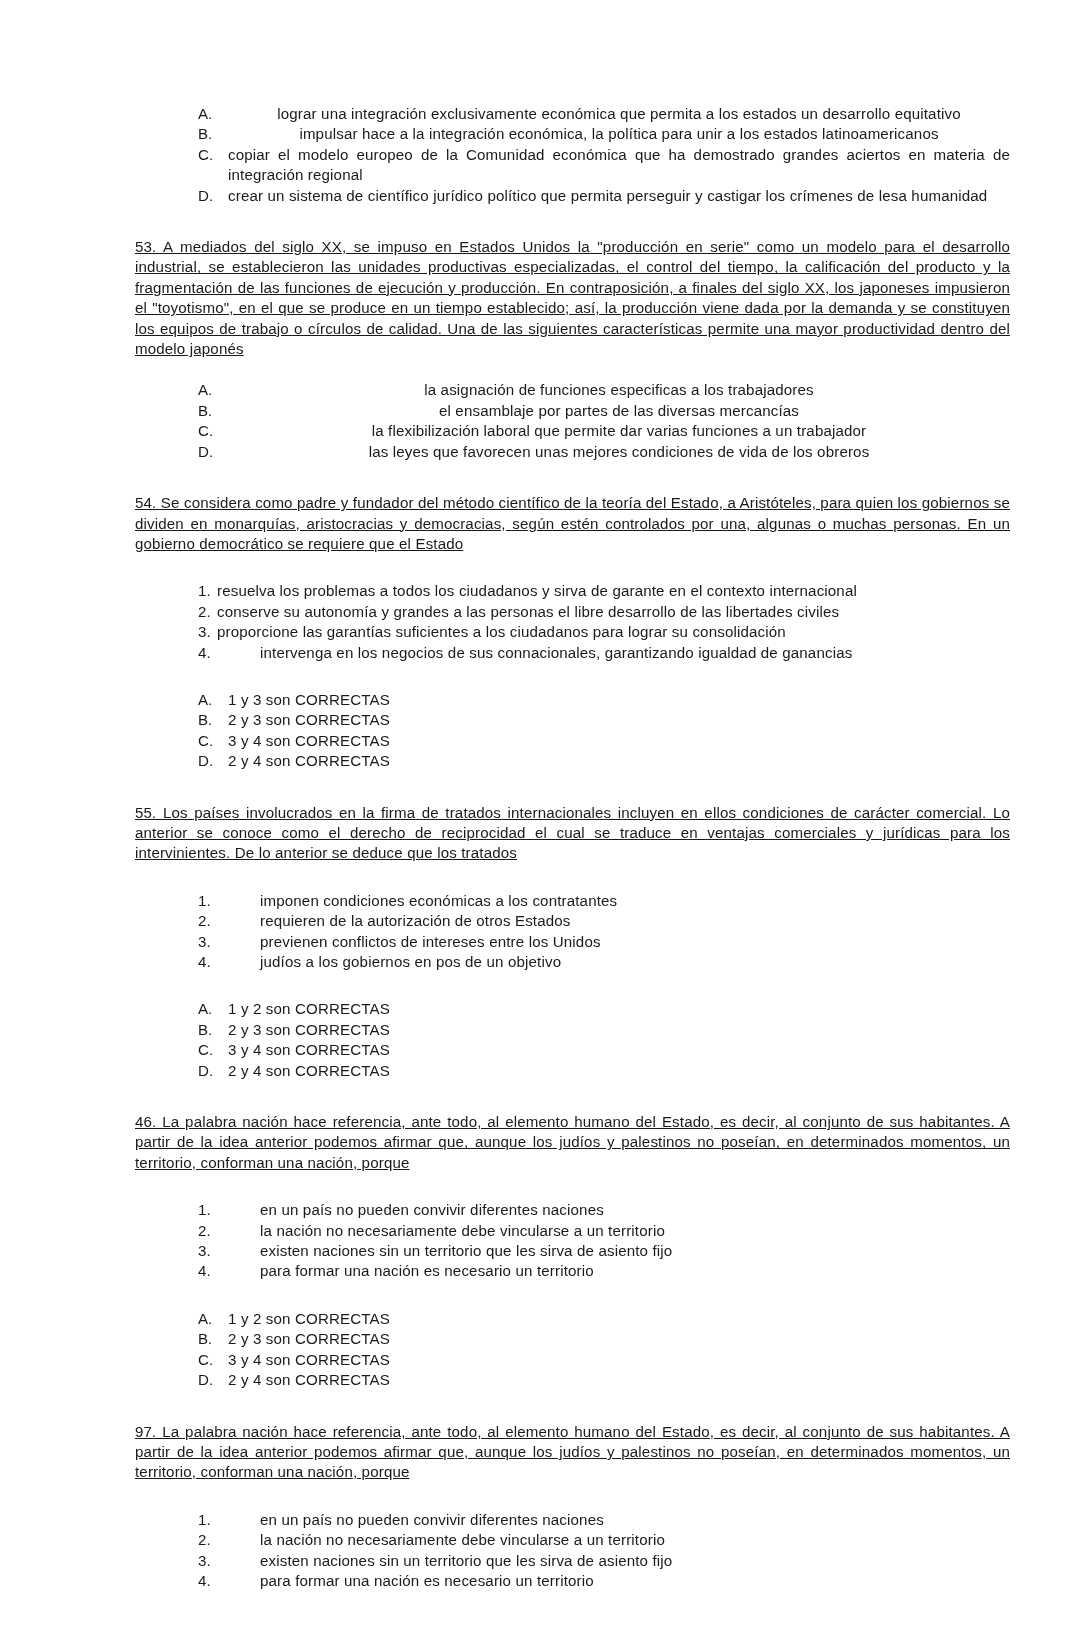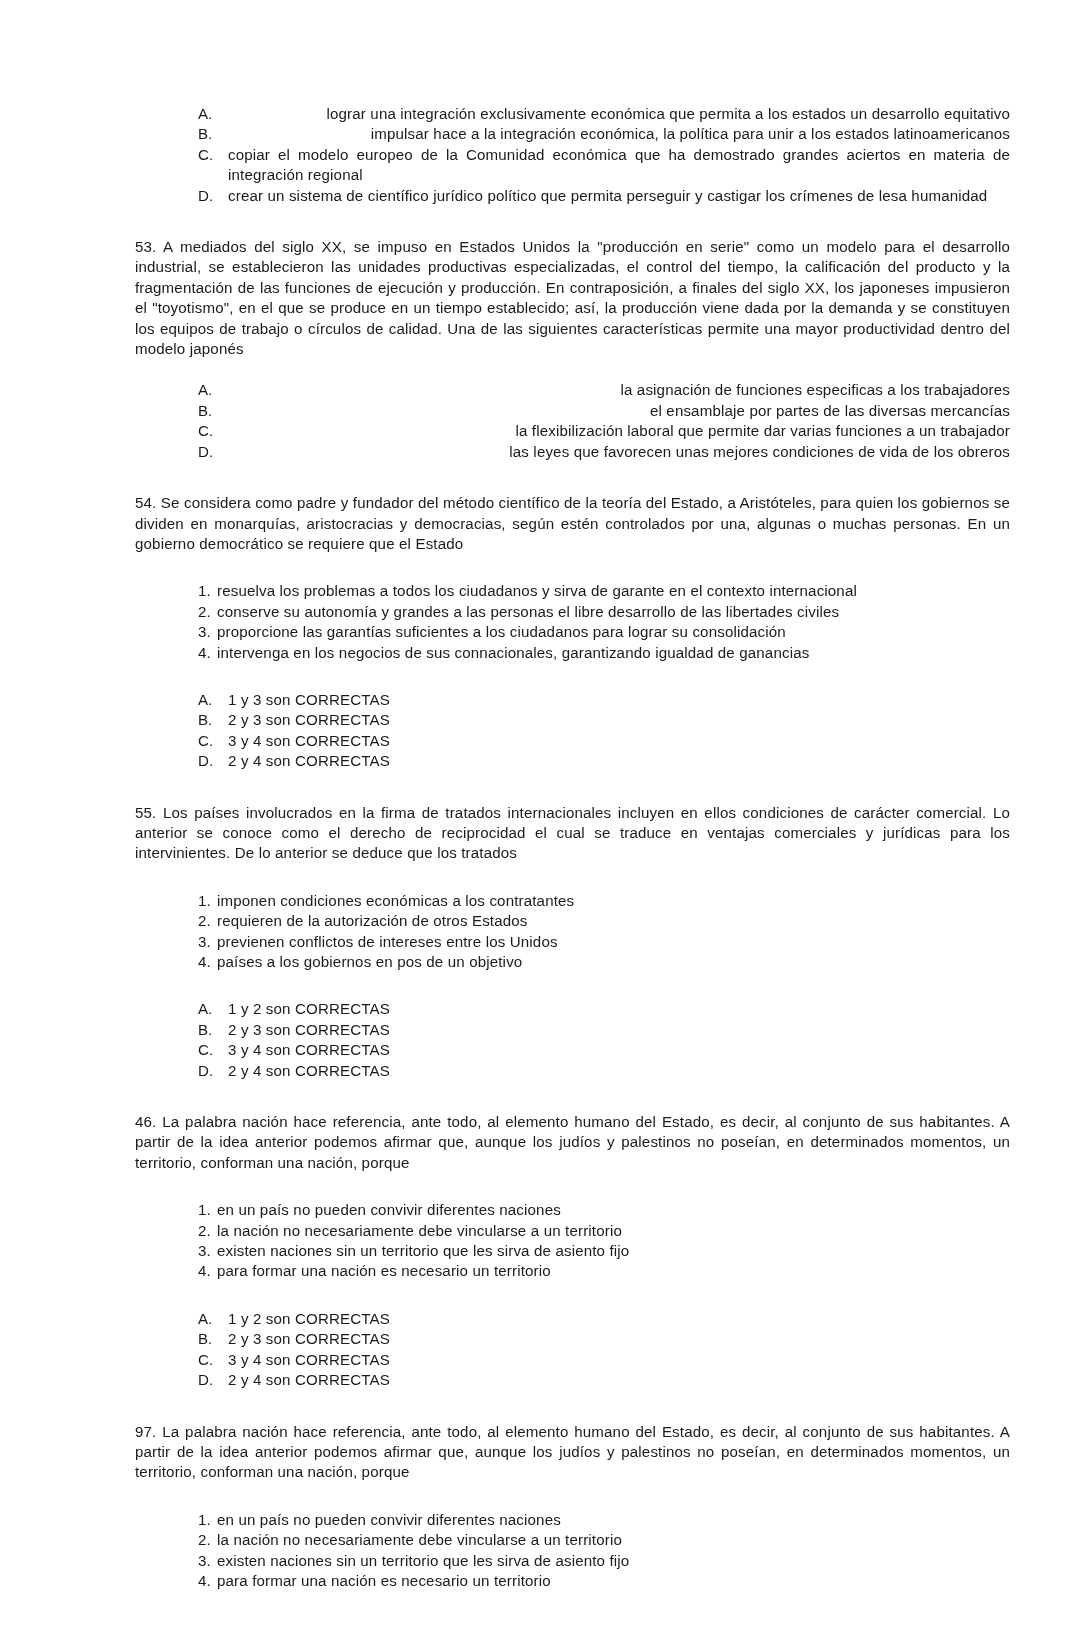--- a/index.html
+++ b/index.html
@@ -31,20 +31,21 @@
     line-height: 20.4px;
     letter-spacing: 0.01em;
   }
 
   
   .para {
     text-align: justify;
     text-justify: inter-word;
     margin: 0;
     hyphens: none;
+    text-decoration: underline;
   }
 
   
   .opt-list {
     list-style: none;
     margin: 0;
     padding: 0;
   }
   .opt-row {
     display: flex;
@@ -54,21 +55,21 @@
     flex: 0 0 auto;
     width: 30px;
     font-size: 15.1px;
     line-height: 20.4px;
   }
   .opt-text {
     flex: 1 1 auto;
     text-align: justify;
     text-justify: inter-word;
   }
-  .opt-text.nojust { text-align: right; }
+  .opt-text.nojust { text-align: center; }
 
   
   .stmt-list {
     list-style: none;
     margin: 0;
     padding: 0;
   }
   .stmt-row {
     display: flex;
     align-items: flex-start;
@@ -77,21 +78,21 @@
     flex: 0 0 auto;
     width: 19px;
     font-size: 15.1px;
     line-height: 20.4px;
   }
   .stmt-text {
     flex: 1 1 auto;
     text-align: justify;
     text-justify: inter-word;
   }
-  .stmt-text.nojust { text-align: left; }
+  .stmt-text.nojust { text-align: left; margin-left: 43px; }
 
   
   .ans-list {
     list-style: none;
     margin: 0;
     padding: 0;
   }
   .ans-row {
     display: flex;
     align-items: flex-start;
@@ -225,21 +226,21 @@
       <li class="stmt-row">
         <span class="stmt-num">2.</span>
         <span class="stmt-text nojust">requieren de la autorización de otros Estados</span>
       </li>
       <li class="stmt-row">
         <span class="stmt-num">3.</span>
         <span class="stmt-text nojust">previenen conflictos de intereses entre los Unidos</span>
       </li>
       <li class="stmt-row">
         <span class="stmt-num">4.</span>
-        <span class="stmt-text nojust">países a los gobiernos en pos de un objetivo</span>
+        <span class="stmt-text nojust">judíos a los gobiernos en pos de un objetivo</span>
       </li>
     </ul>
 
     <div class="gap-lg"></div>
 
     <ul class="ans-list indent-ans">
       <li class="ans-row">
         <span class="ans-letter">A.</span>
         <span class="ans-text">1 y 2 son CORRECTAS</span>
       </li>

